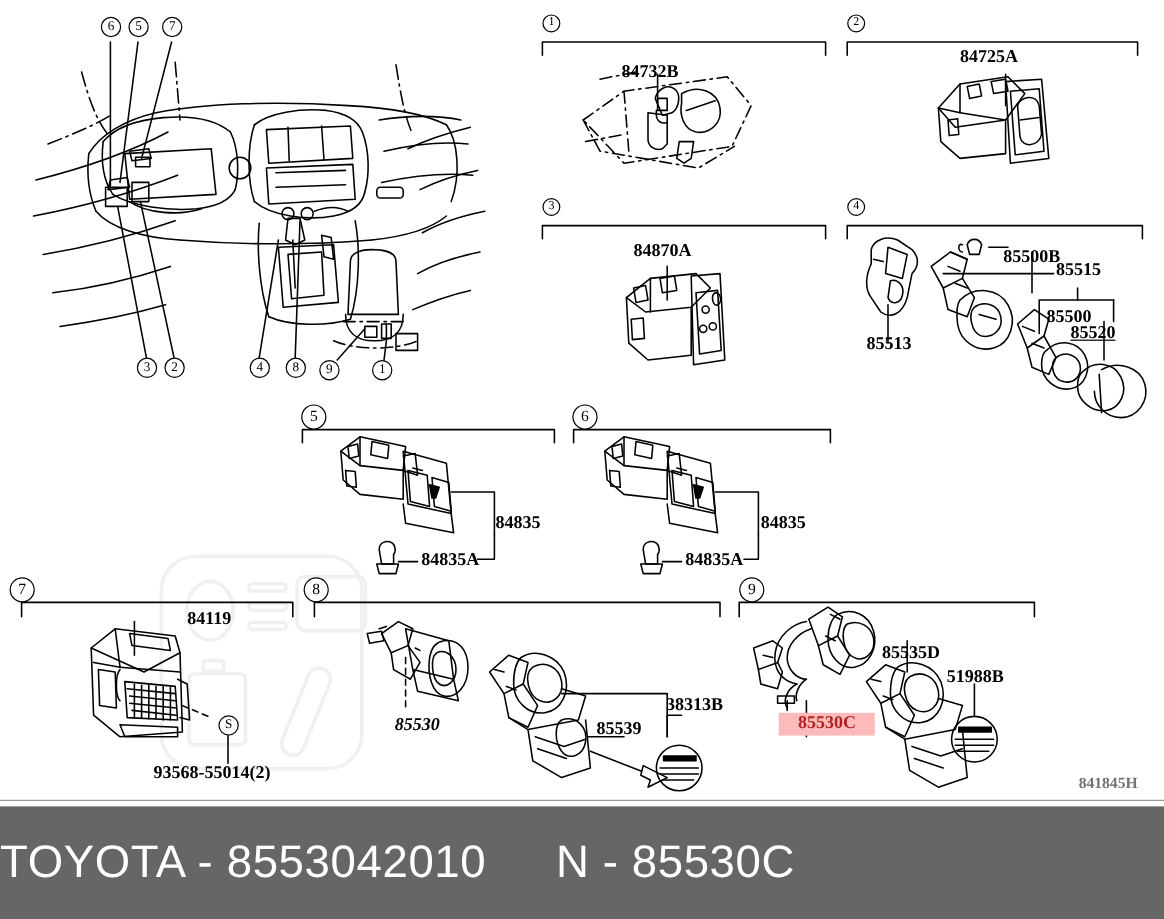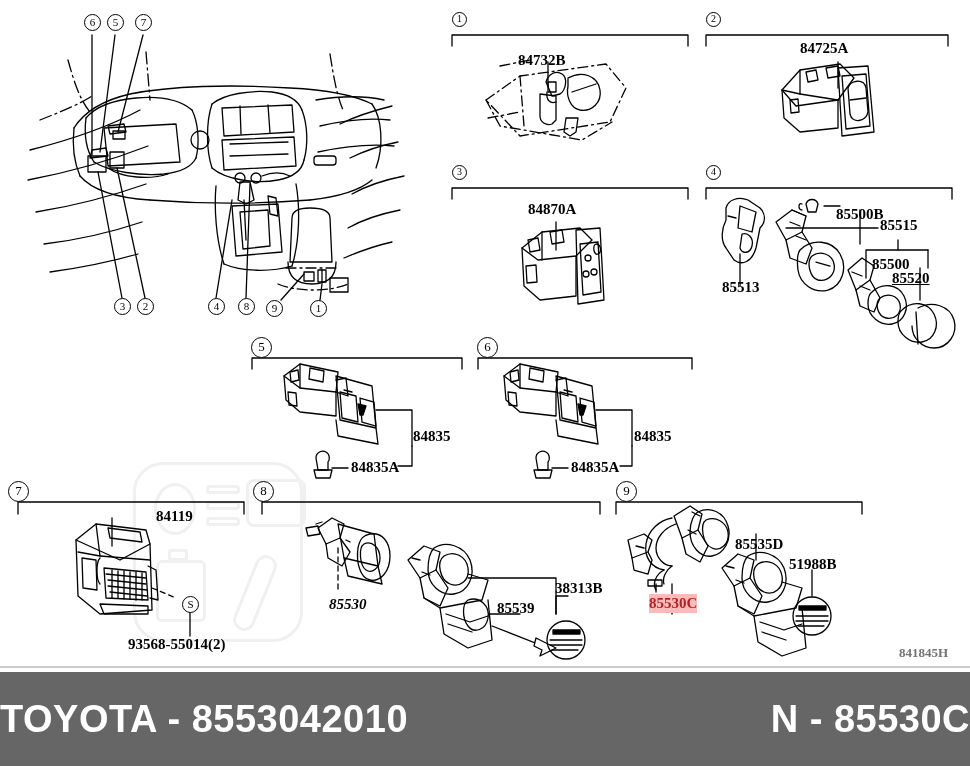--- a/index.html
+++ b/index.html
@@ -77,21 +77,21 @@
     font-weight: 700;
     font-size: 15px;
     color: #000;
     white-space: nowrap;
     letter-spacing: 0px;
     z-index: 5;
   }
   .lbl-hl {
     background: #fcbaba;
     color: #b22222;
-    padding: 1px 0;
+    padding: 1px 16px;
   }
   .callout {
     position: absolute;
     width: 21px; height: 21px;
     border: 1.6px solid #000;
     border-radius: 50%;
     font-family: "Liberation Serif", serif;
     font-size: 13px;
     font-weight: 400;
     color: #000;
@@ -120,23 +120,22 @@
     position: absolute;
     left: 0; top: 672px;
     width: 970px; height: 94px;
     background: #666666;
     z-index: 10;
   }
   .footer-inner {
     width: 100%; height: 100%;
     display: flex;
     align-items: center;
-    justify-content: space-between;
+    justify-content: flex-start;
     gap: 58px;
-    font-weight: bold;
   }
   .footer-txt {
     font-family: "Liberation Sans", sans-serif;
     font-size: 38px;
     color: #ffffff;
     letter-spacing: 0.5px;
     white-space: nowrap;
   }
 </style>
 </head>

